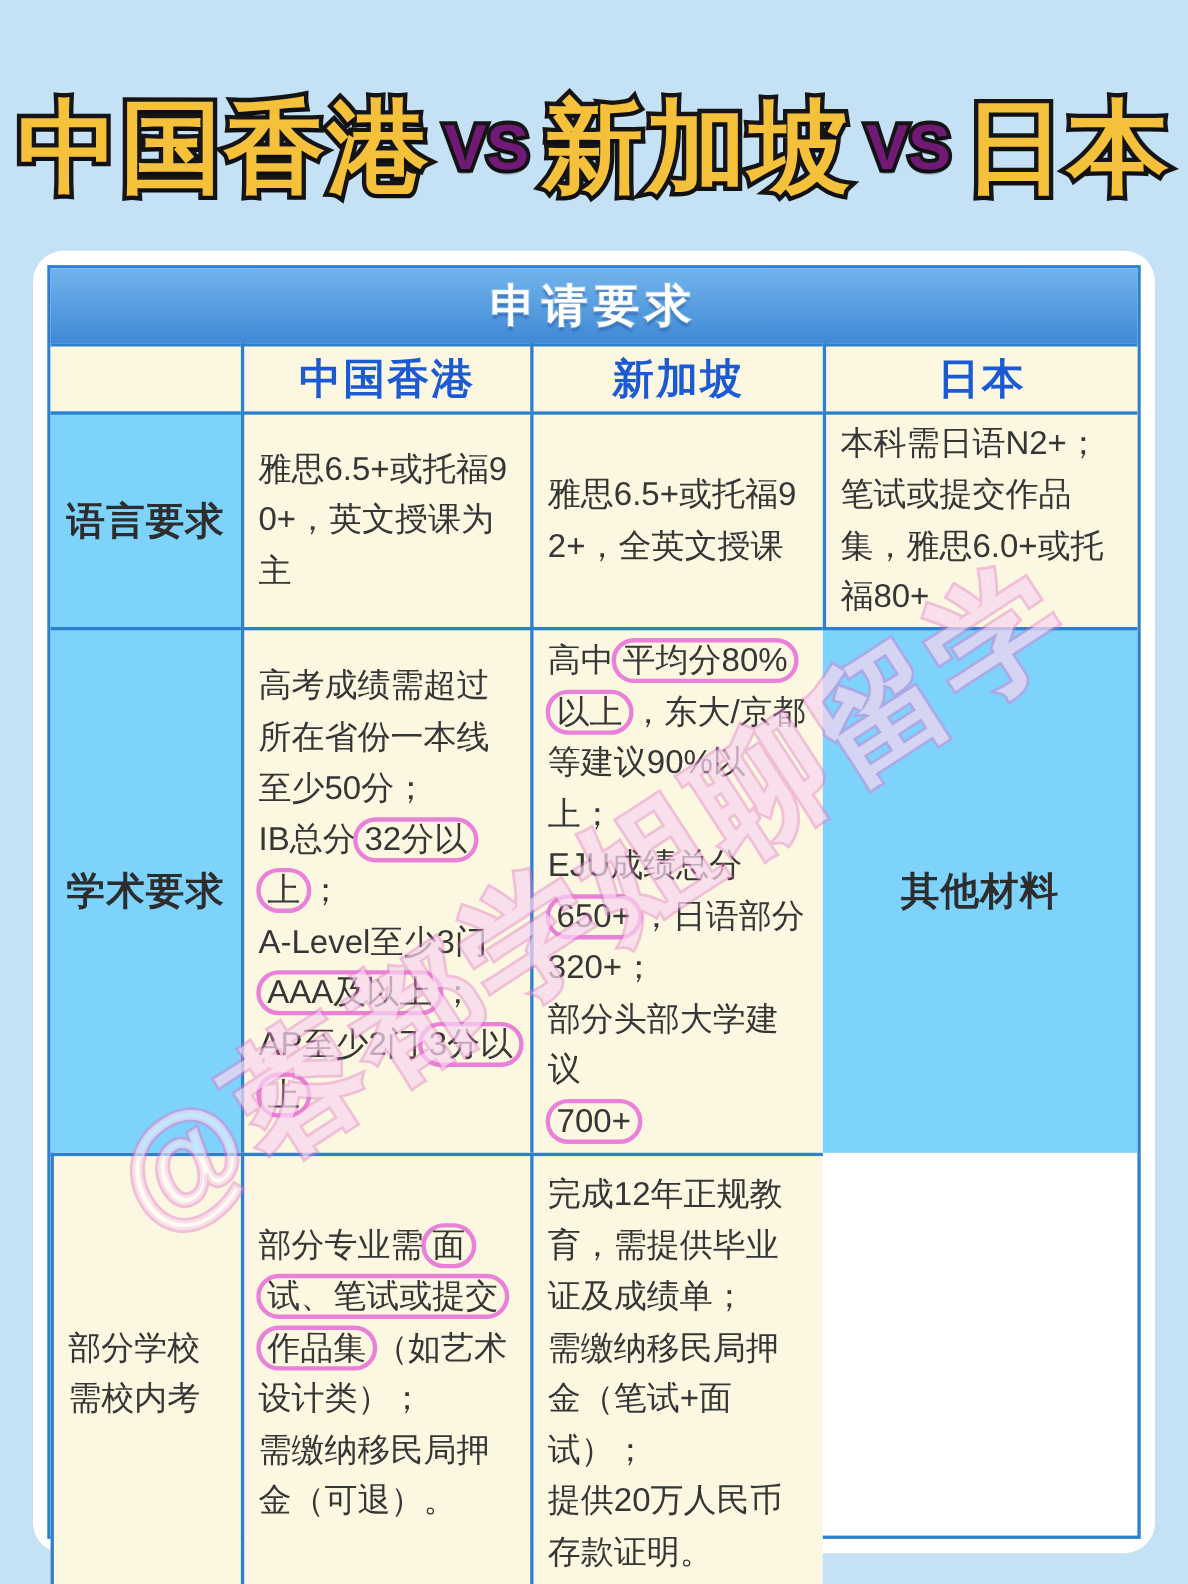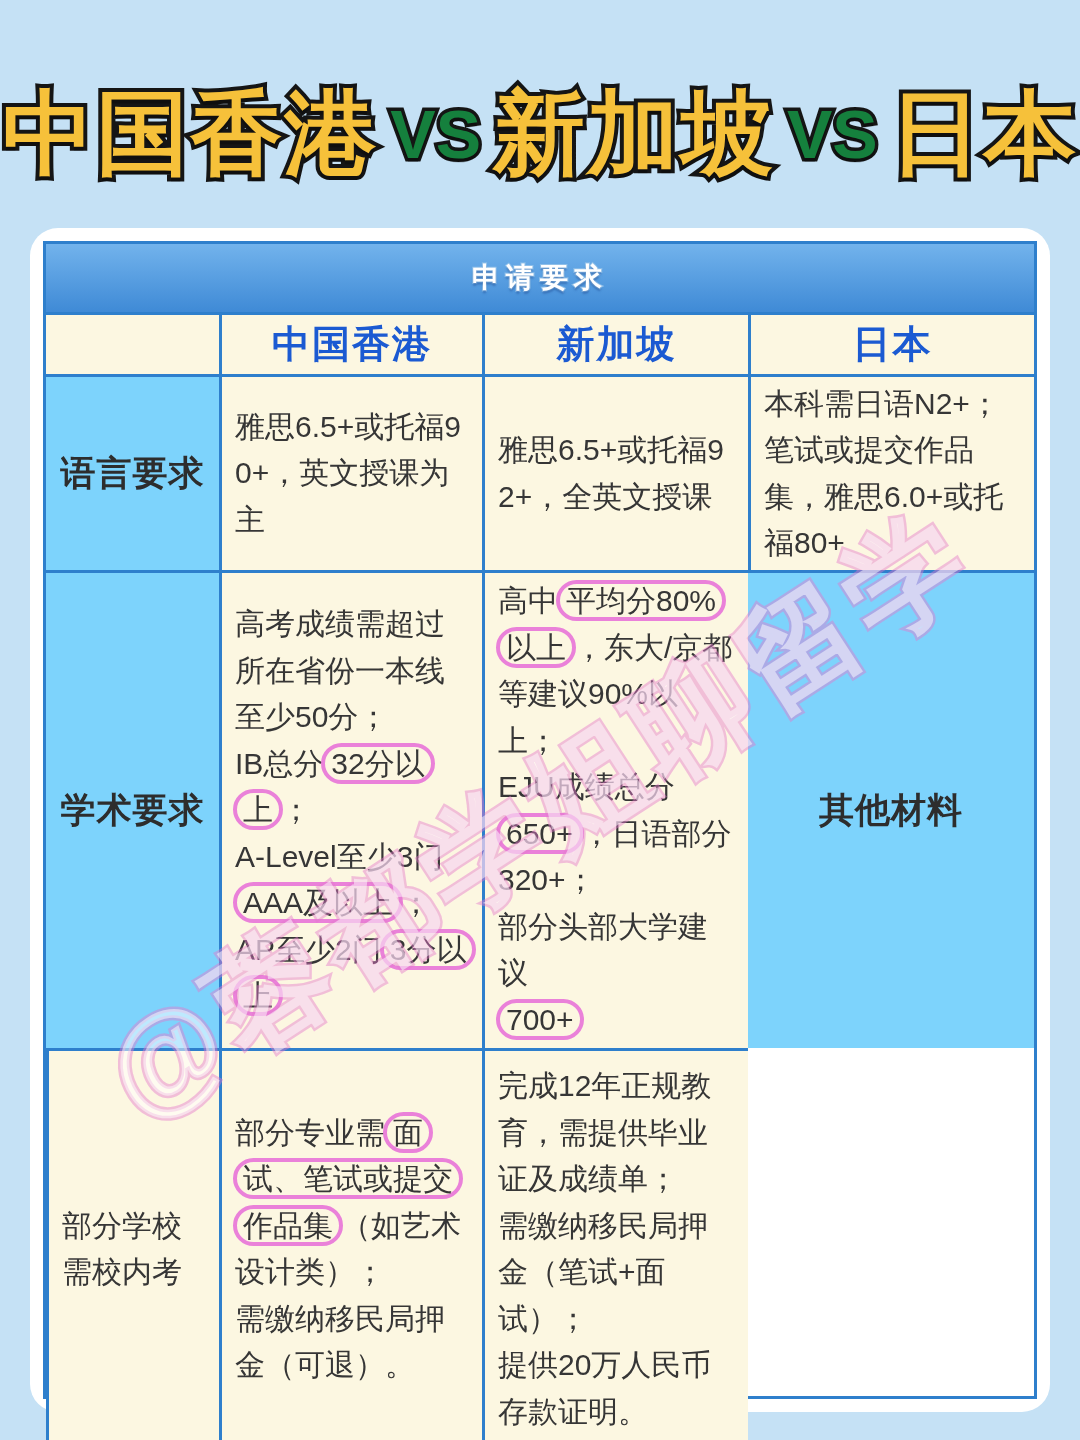--- a/index.html
+++ b/index.html
@@ -15,21 +15,21 @@
     position:absolute; top:72px; left:0; width:1080px;
     display:flex; justify-content:center; align-items:center; gap:10px;
     white-space:nowrap;
   }
   .title .t-cjk {
     font-size:92px; font-weight:bold; color:#f6c13a; letter-spacing:2px;
     -webkit-text-stroke:8px #151515; paint-order:stroke fill;
     text-shadow:0 4px 0 rgba(0,0,0,.25);
   }
   .title .t-vs {
-    font-size:68px; font-weight:bold; color:#15803d;
+    font-size:58px; font-weight:bold; color:#701a75;
     -webkit-text-stroke:7px #151515; paint-order:stroke fill;
     text-shadow:0 4px 0 rgba(0,0,0,.25);
     margin:0 2px;
   }
   
   .frame {
     position:absolute; left:30px; top:228px; width:1020px; height:1184px;
     background:#ffffff; border-radius:28px; padding:13px;
   }
   
@@ -41,21 +41,21 @@
     border:3px solid #2e7fcc;
   }
   .cell { border-left:3px solid #2e7fcc; border-top:3px solid #2e7fcc; }
   .cell.first-col { border-left:none; }
   .banner {
     grid-column:1 / 5; border:none;
     background:linear-gradient(#72b3ec,#3f8ad6);
     display:flex; align-items:center; justify-content:center;
   }
   .banner-text {
-    font-size:28px; font-weight:bold; color:#ffffff; letter-spacing:6px;
+    font-size:41px; font-weight:bold; color:#ffffff; letter-spacing:6px;
     -webkit-text-stroke:2px #8fbfe8; paint-order:stroke fill;
     text-shadow:0 3px 2px rgba(40,90,160,.55);
   }
   .colhead {
     background:#fcf7e1;
     display:flex; align-items:center; justify-content:center;
     font-size:38px; font-weight:bold; color:#1b5ad2; letter-spacing:2px;
   }
   .rowlabel {
     background:#7dd3fc;

